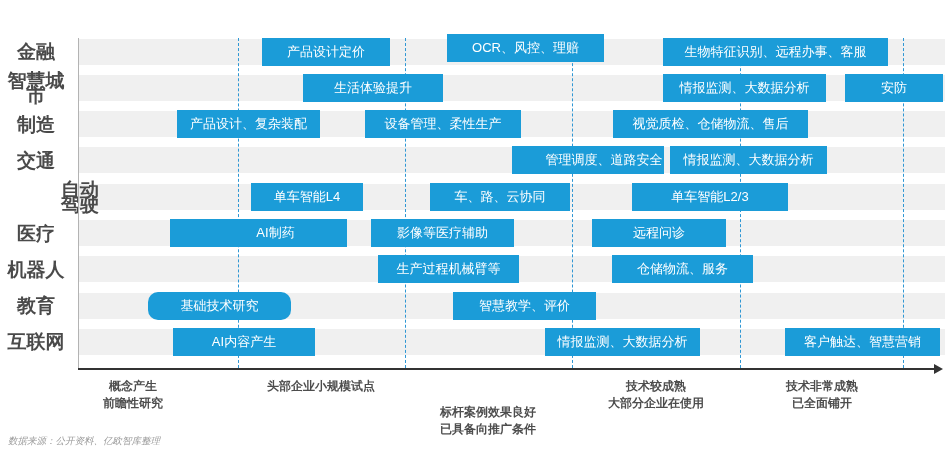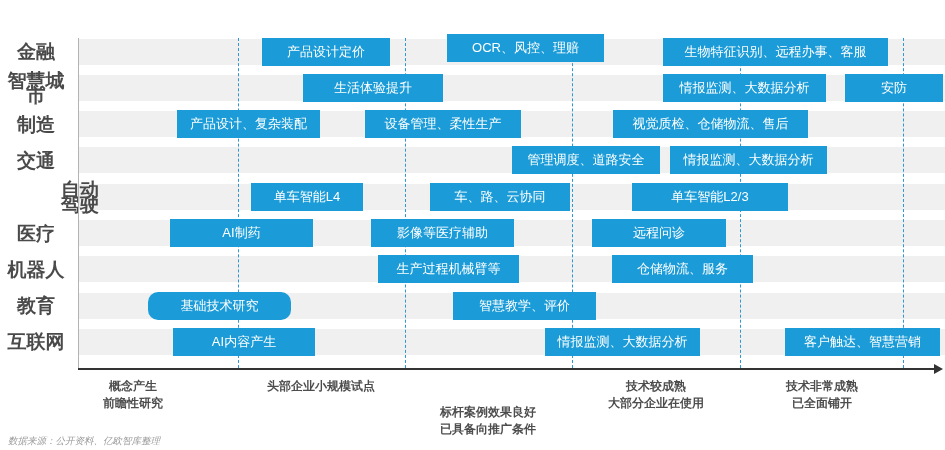--- a/index.html
+++ b/index.html
@@ -46,31 +46,31 @@
       <div class="app-box" style="left: 303px; width: 140px; top: 73.8px;">生活体验提升</div>
       <div class="app-box" style="left: 663px; width: 163px; top: 73.8px;">情报监测、大数据分析</div>
       <div class="app-box" style="left: 845px; width: 98px; top: 73.8px;">安防</div>
       <div class="stripe" style="top: 111.1px;"></div>
       <div class="row-label" style="top: 109.1px;">制造</div>
       <div class="app-box" style="left: 177px; width: 143px; top: 110.1px;">产品设计、复杂装配</div>
       <div class="app-box" style="left: 365px; width: 156px; top: 110.1px;">设备管理、柔性生产</div>
       <div class="app-box" style="left: 613px; width: 195px; top: 110.1px;">视觉质检、仓储物流、售后</div>
       <div class="stripe" style="top: 147.4px;"></div>
       <div class="row-label" style="top: 145.4px;">交通</div>
-      <div class="app-box" style="left: 512px; width: 148px; top: 146.4px;">管理调度、道路安全</div>
+      <div class="app-box" style="left: 512px; width: 120px; top: 146.4px; padding-left: 32px;">管理调度、道路安全</div>
       <div class="app-box" style="left: 670px; width: 157px; top: 146.4px;">情报监测、大数据分析</div>
       <div class="stripe" style="top: 183.7px;"></div>
       <div class="row-label" style="top: 181.7px; padding-left: 44px;">自动
 驾驶</div>
       <div class="app-box" style="left: 251px; width: 112px; top: 182.7px;">单车智能L4</div>
       <div class="app-box" style="left: 430px; width: 140px; top: 182.7px;">车、路、云协同</div>
       <div class="app-box" style="left: 632px; width: 156px; top: 182.7px;">单车智能L2/3</div>
       <div class="stripe" style="top: 220px;"></div>
       <div class="row-label" style="top: 218px;">医疗</div>
-      <div class="app-box" style="left: 170px; width: 143px; top: 219px;">AI制药</div>
+      <div class="app-box" style="left: 170px; width: 143px; top: 219px; padding-left: 34px;">AI制药</div>
       <div class="app-box" style="left: 371px; width: 143px; top: 219px;">影像等医疗辅助</div>
       <div class="app-box" style="left: 592px; width: 134px; top: 219px;">远程问诊</div>
       <div class="stripe" style="top: 256.3px;"></div>
       <div class="row-label" style="top: 254.3px;">机器人</div>
       <div class="app-box" style="left: 378px; width: 141px; top: 255.3px;">生产过程机械臂等</div>
       <div class="app-box" style="left: 612px; width: 141px; top: 255.3px;">仓储物流、服务</div>
       <div class="stripe" style="top: 292.6px;"></div>
       <div class="row-label" style="top: 290.6px;">教育</div>
       <div class="app-box" style="left: 148px; width: 143px; top: 291.6px; border-radius: 10px;">基础技术研究</div>
       <div class="app-box" style="left: 453px; width: 143px; top: 291.6px;">智慧教学、评价</div>

